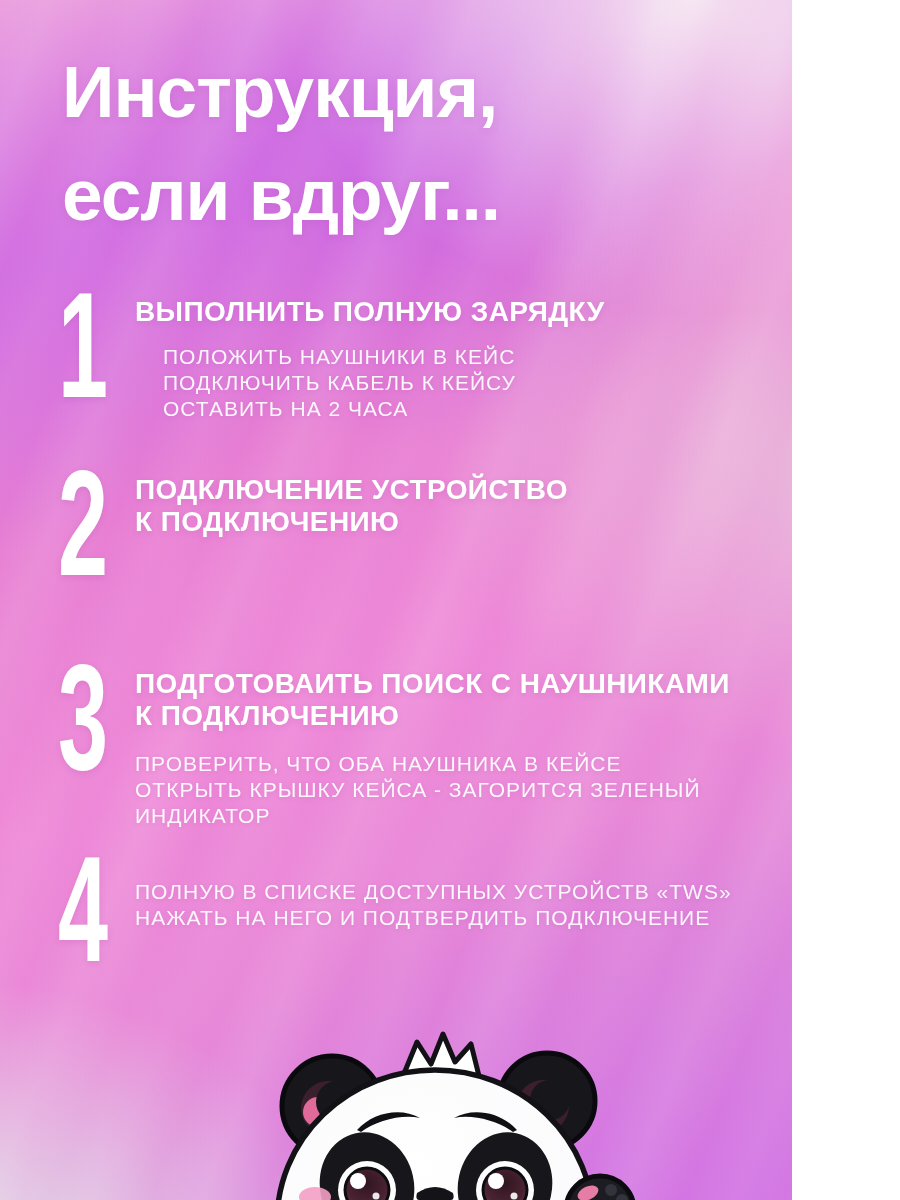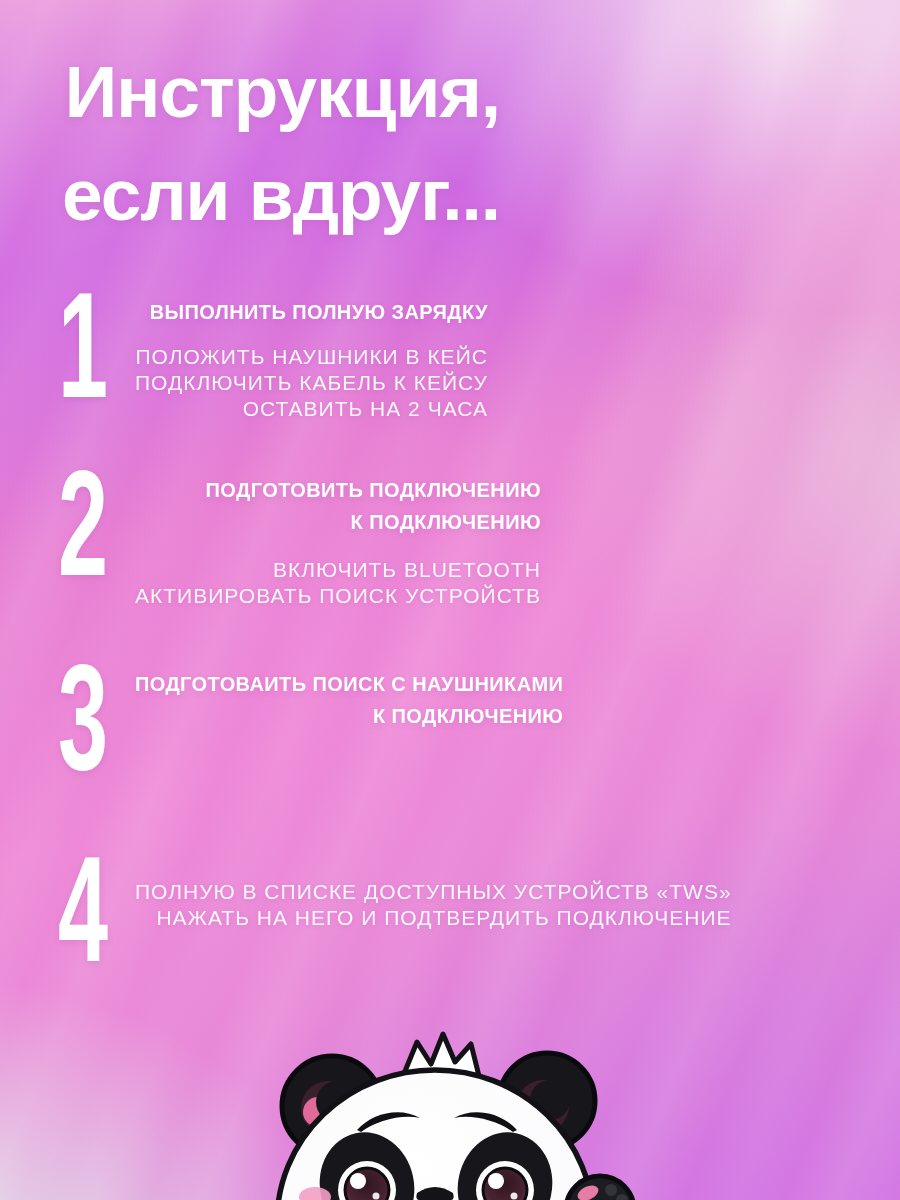--- a/index.html
+++ b/index.html
@@ -1,49 +1,48 @@
 <!DOCTYPE html>
 <html><head>
 <meta charset="utf-8">
 <style>
   html,body{margin:0;padding:0;}
   body{width:900px;height:1200px;overflow:hidden;font-family:"Liberation Sans","DejaVu Sans",sans-serif;}
-  .canvas{position:relative;width:900px;height:1200px;overflow:hidden;
+  .canvas{position:relative;width:792px;height:1200px;overflow:hidden;
     background:
       radial-gradient(900px 680px at 88% 0%, rgba(247,236,243,.98), rgba(247,236,243,0) 46%),
       radial-gradient(640px 480px at 104% 38%, rgba(233,198,221,.85), rgba(233,198,221,0) 62%),
       radial-gradient(760px 560px at -6% 106%, rgba(227,243,236,.95), rgba(227,243,236,0) 52%),
       radial-gradient(560px 460px at 54% 13%, rgba(197,95,230,.72), rgba(197,95,230,0) 64%),
       radial-gradient(620px 520px at 2% 20%, rgba(206,106,228,.55), rgba(206,106,228,0) 60%),
       radial-gradient(740px 620px at 80% 100%, rgba(206,110,230,.55), rgba(206,110,230,0) 62%),
       radial-gradient(520px 420px at 30% 54%, rgba(238,134,216,.55), rgba(238,134,216,0) 70%),
       linear-gradient(155deg,#f0aade 0%,#d778e2 18%,#e77fd2 36%,#ef8cd8 54%,#e98ad8 70%,#dd86dc 85%,#d67ee4 100%);
-    text-align: right;
   }
   .streaks{position:absolute;inset:0;pointer-events:none;
     background:
       repeating-linear-gradient(112deg, rgba(255,255,255,0) 0px, rgba(255,255,255,.10) 48px, rgba(255,255,255,0) 104px, rgba(255,255,255,.05) 150px, rgba(255,255,255,0) 196px),
       repeating-linear-gradient(98deg, rgba(216,96,200,0) 0px, rgba(216,96,200,.08) 60px, rgba(216,96,200,0) 130px);
     mix-blend-mode:normal;}
   .title{position:absolute;left:62px;top:40px;color:#fff;font-weight:bold;
     font-size:73px;line-height:103px;letter-spacing:-1px;white-space:pre-line;
     text-shadow:0 2px 8px rgba(150,60,150,.15);}
   .step{position:absolute;left:58px;display:flex;align-items:flex-start;color:#fff;}
   .step.s1{top:290px;} .step.s2{top:468px;} .step.s3{top:662px;} .step.s4{top:854px;}
   .num{width:77px;flex:0 0 77px;}
   .num span{display:inline-block;font-size:150px;line-height:110px;font-weight:bold;
     transform:scaleX(.60);transform-origin:left top;
     text-shadow:0 2px 8px rgba(150,60,150,.18);}
   .texts{padding-top:6px;}
-  .heading{font-weight:bold;font-size:20px;line-height:32px;letter-spacing:.4px;
+  .heading{font-weight:bold;font-size:28px;line-height:32px;letter-spacing:.4px;
     white-space:pre-line;text-shadow:0 2px 6px rgba(150,60,150,.16);}
   .details{margin-top:19px;font-size:21px;line-height:26px;letter-spacing:1px;
     color:rgba(255,255,255,.93);white-space:pre-line;font-weight:400;
     text-shadow:0 1px 5px rgba(150,60,150,.14);}
-  .s1 .details{margin-top:16px;}
+  .s1 .details{margin-top:16px;margin-left:28px;}
   .panda{position:absolute;left:255px;top:1030px;width:400px;height:170px;}
 </style>
 </head>
 <body>
 
 <div class="canvas">
   <div class="streaks"></div>
 
   <div class="title">Инструкция,
 если вдруг...</div>
@@ -54,32 +53,32 @@
       <div class="heading">ВЫПОЛНИТЬ ПОЛНУЮ ЗАРЯДКУ</div>
       <div class="details">ПОЛОЖИТЬ НАУШНИКИ В КЕЙС
 ПОДКЛЮЧИТЬ КАБЕЛЬ К КЕЙСУ
 ОСТАВИТЬ НА 2 ЧАСА</div>
     </div>
   </div>
 
   <div class="step s2">
     <div class="num"><span>2</span></div>
     <div class="texts">
-      <div class="heading">ПОДГОТОВИТЬ ПОДКЛЮЧЕНИЮ
+      <div class="heading">ПОДКЛЮЧЕНИЕ УСТРОЙСТВО
 К ПОДКЛЮЧЕНИЮ</div>
-      <div class="details">ВКЛЮЧИТЬ BLUETOOTH
-АКТИВИРОВАТЬ ПОИСК УСТРОЙСТВ</div>
     </div>
   </div>
 
   <div class="step s3">
     <div class="num"><span>3</span></div>
     <div class="texts">
       <div class="heading">ПОДГОТОВАИТЬ ПОИСК С НАУШНИКАМИ
 К ПОДКЛЮЧЕНИЮ</div>
+      <div class="details">ПРОВЕРИТЬ, ЧТО ОБА НАУШНИКА В КЕЙСЕ
+ОТКРЫТЬ КРЫШКУ КЕЙСА - ЗАГОРИТСЯ ЗЕЛЕНЫЙ ИНДИКАТОР</div>
     </div>
   </div>
 
   <div class="step s4">
     <div class="num"><span>4</span></div>
     <div class="texts">
       <div class="details">ПОЛНУЮ В СПИСКЕ ДОСТУПНЫХ УСТРОЙСТВ «TWS»
 НАЖАТЬ НА НЕГО И ПОДТВЕРДИТЬ ПОДКЛЮЧЕНИЕ</div>
     </div>
   </div>

